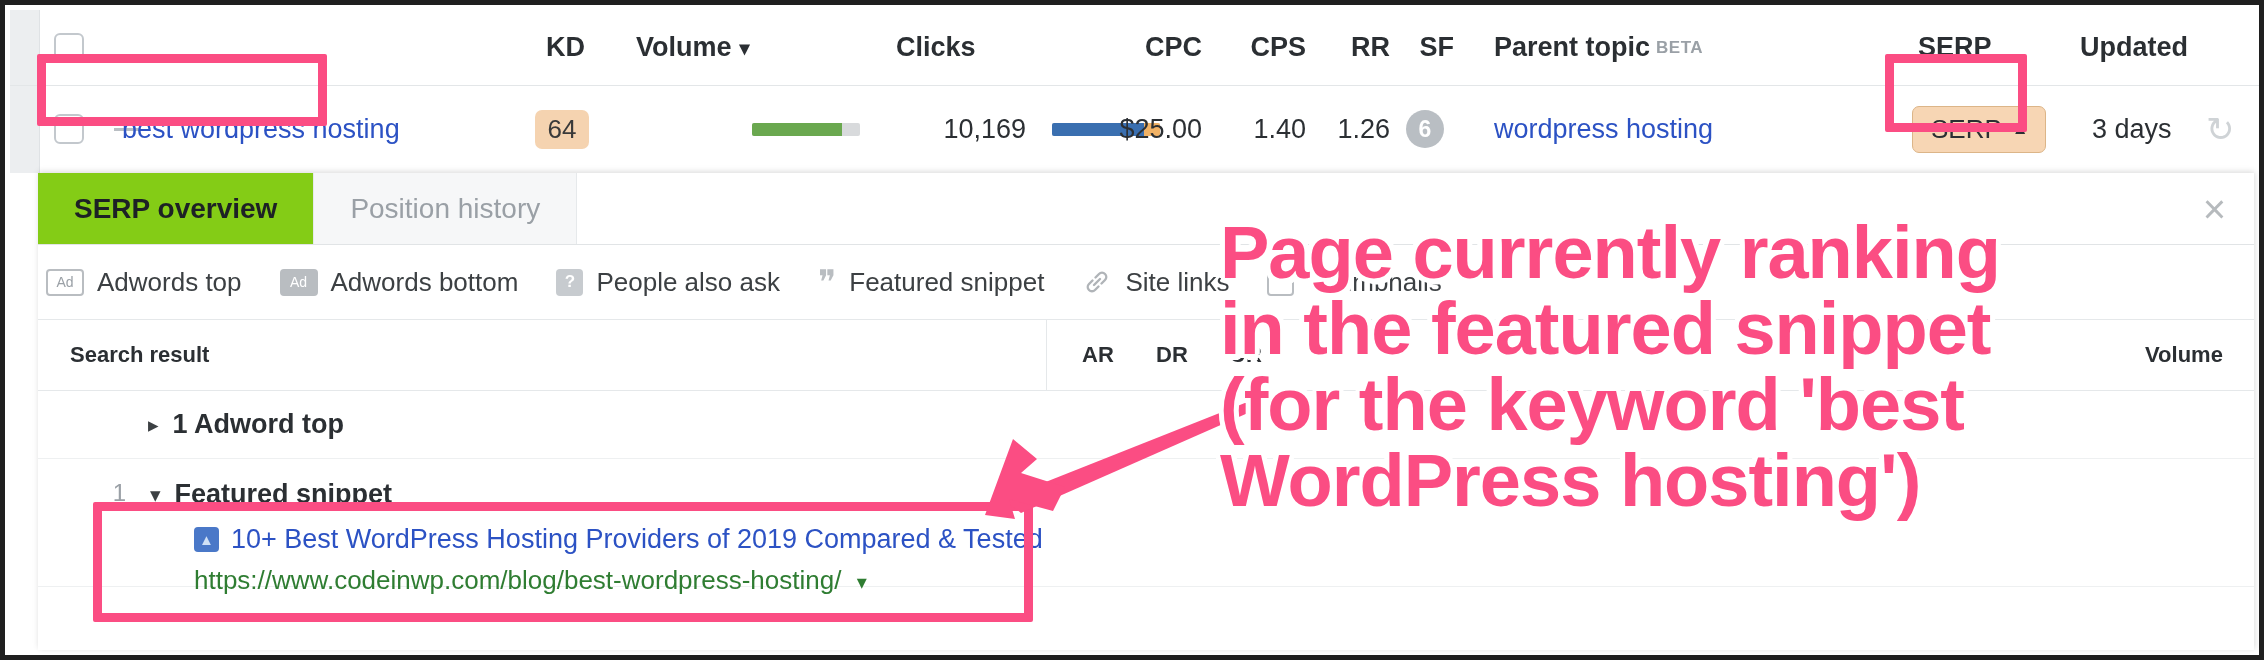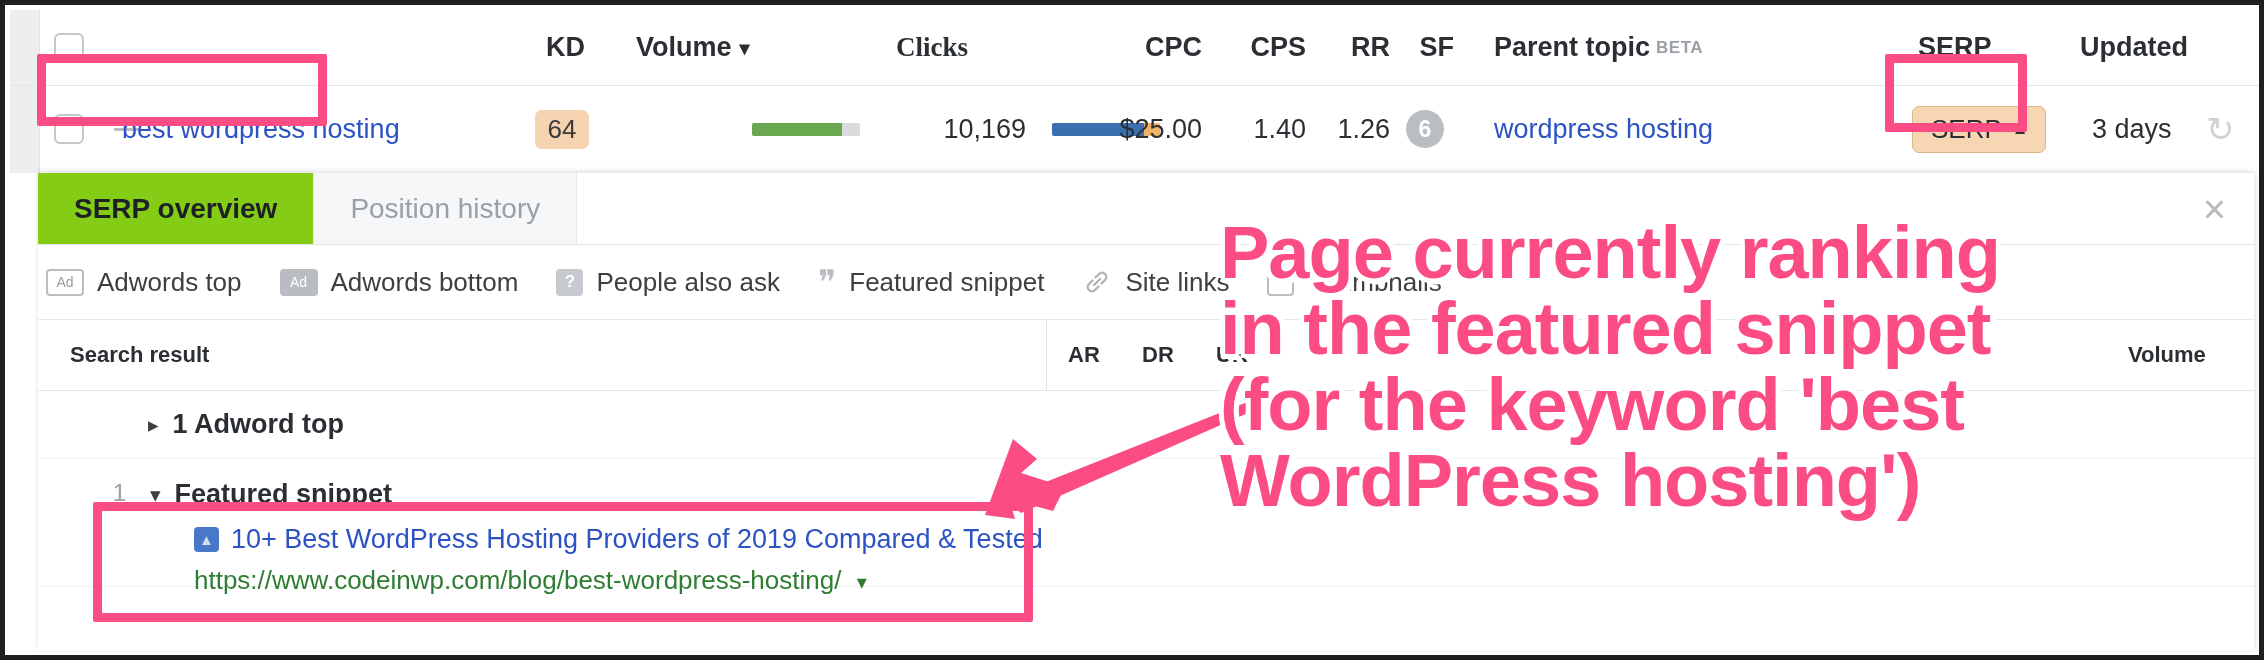--- a/index.html
+++ b/index.html
@@ -108,21 +108,21 @@
   .quote-ico { font-size: 34px; color: #b9bdc1; line-height: .6; }
   .thumb-ico { width: 27px; height: 27px; border: 2px solid #b9bdc1; border-radius: 4px; }
 
   .sr-head {
     height: 72px; border-top: 1px solid #e5e8ea; border-bottom: 1px solid #e5e8ea;
     position: relative; font-size: 22px; font-weight: bold; color: #2b2f33;
   }
   .sr-head .sr-label { position: absolute; left: 32px; top: 50%; transform: translateY(-50%); }
   .sr-col {
     position: absolute; top: 50%; transform: translateY(-50%);
-    text-align: left;
+    text-align: center;
   }
   .sr-divider { position: absolute; left: 1008px; top: 0; bottom: 0; width: 1px; background: #e5e8ea; }
 
   .sr-row {
     position: relative; border-bottom: 1px solid #eef0f1;
     display: flex; align-items: center;
   }
   .sr-row .idx {
     width: 110px; text-align: right; padding-right: 22px;
     font-size: 24px; color: #9aa0a6;
@@ -182,21 +182,21 @@
       <div class="cell" style="left:44px;">
         <span class="chk"></span>
       </div>
       <div class="cell" style="left:536px;">
         <span>KD</span>
       </div>
       <div class="cell" style="left:626px;">
         <span>Volume</span>
         <span style="margin-left:8px;font-size:20px;">▾</span>
       </div>
-      <div class="cell" style="left:886px;font-family:Liberation Serif, serif;">
+      <div class="cell" style="left:886px;">
         <span>Clicks</span>
       </div>
       <div class="cell r" style="left:1082px;width:110px;">
         <span>CPC</span>
       </div>
       <div class="cell r" style="left:1200px;width:96px;">
         <span>CPS</span>
       </div>
       <div class="cell r" style="left:1300px;width:80px;">
         <span>RR</span>

